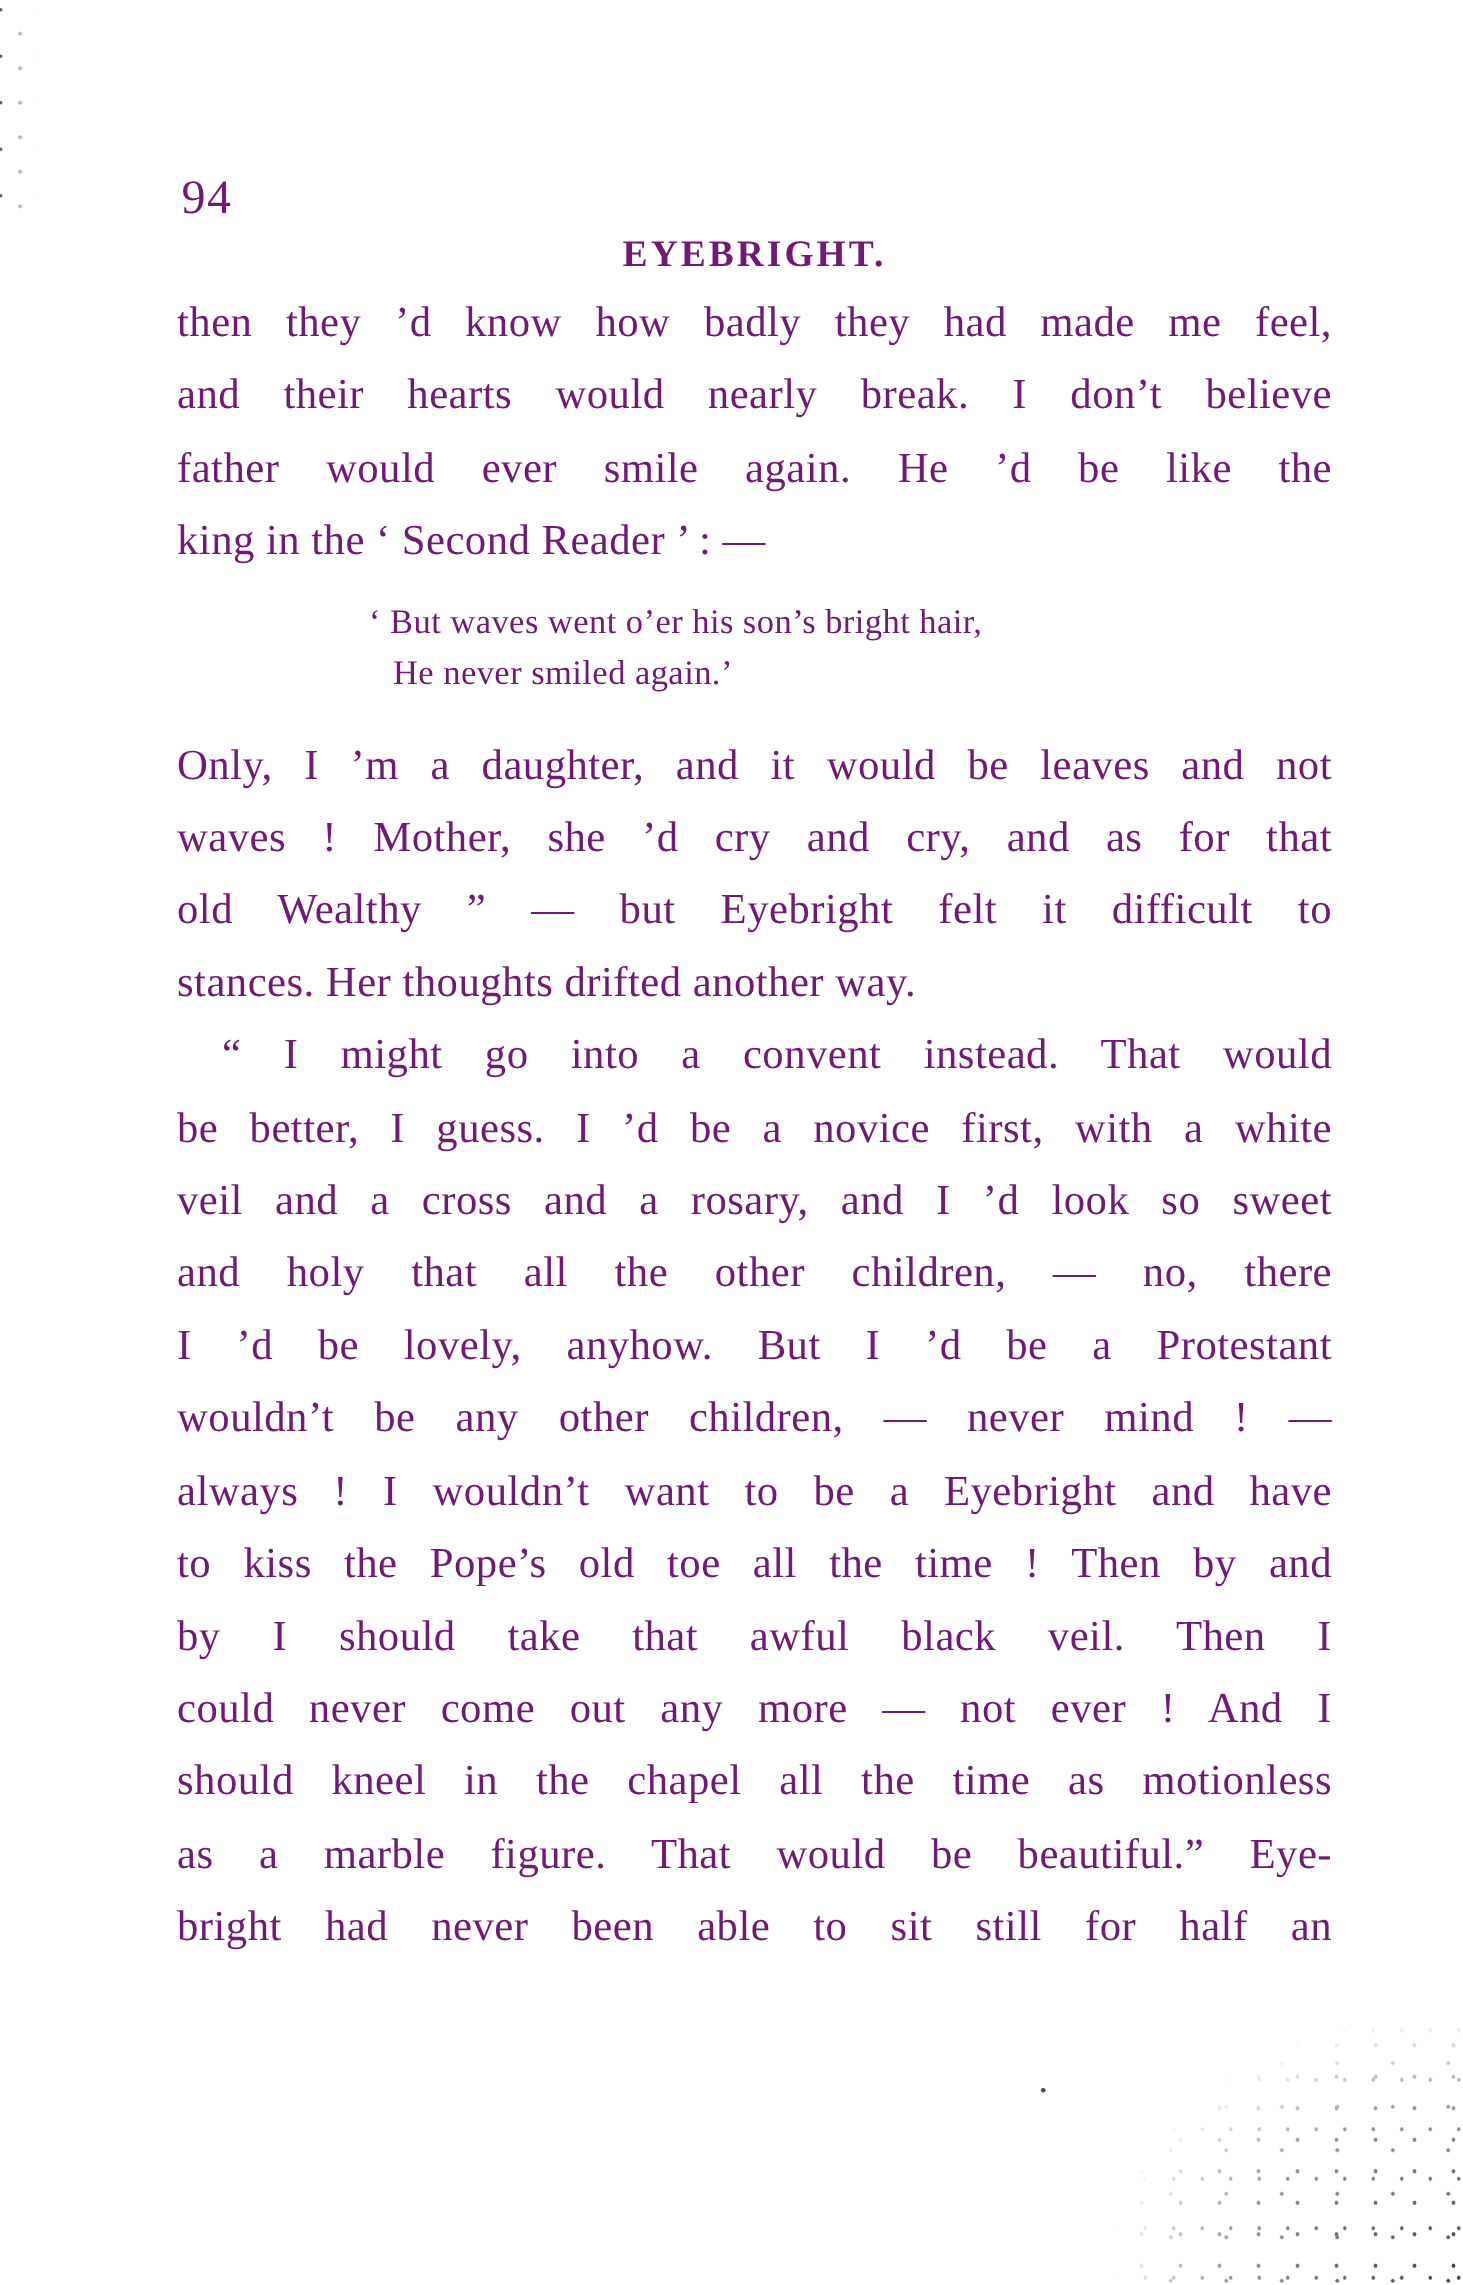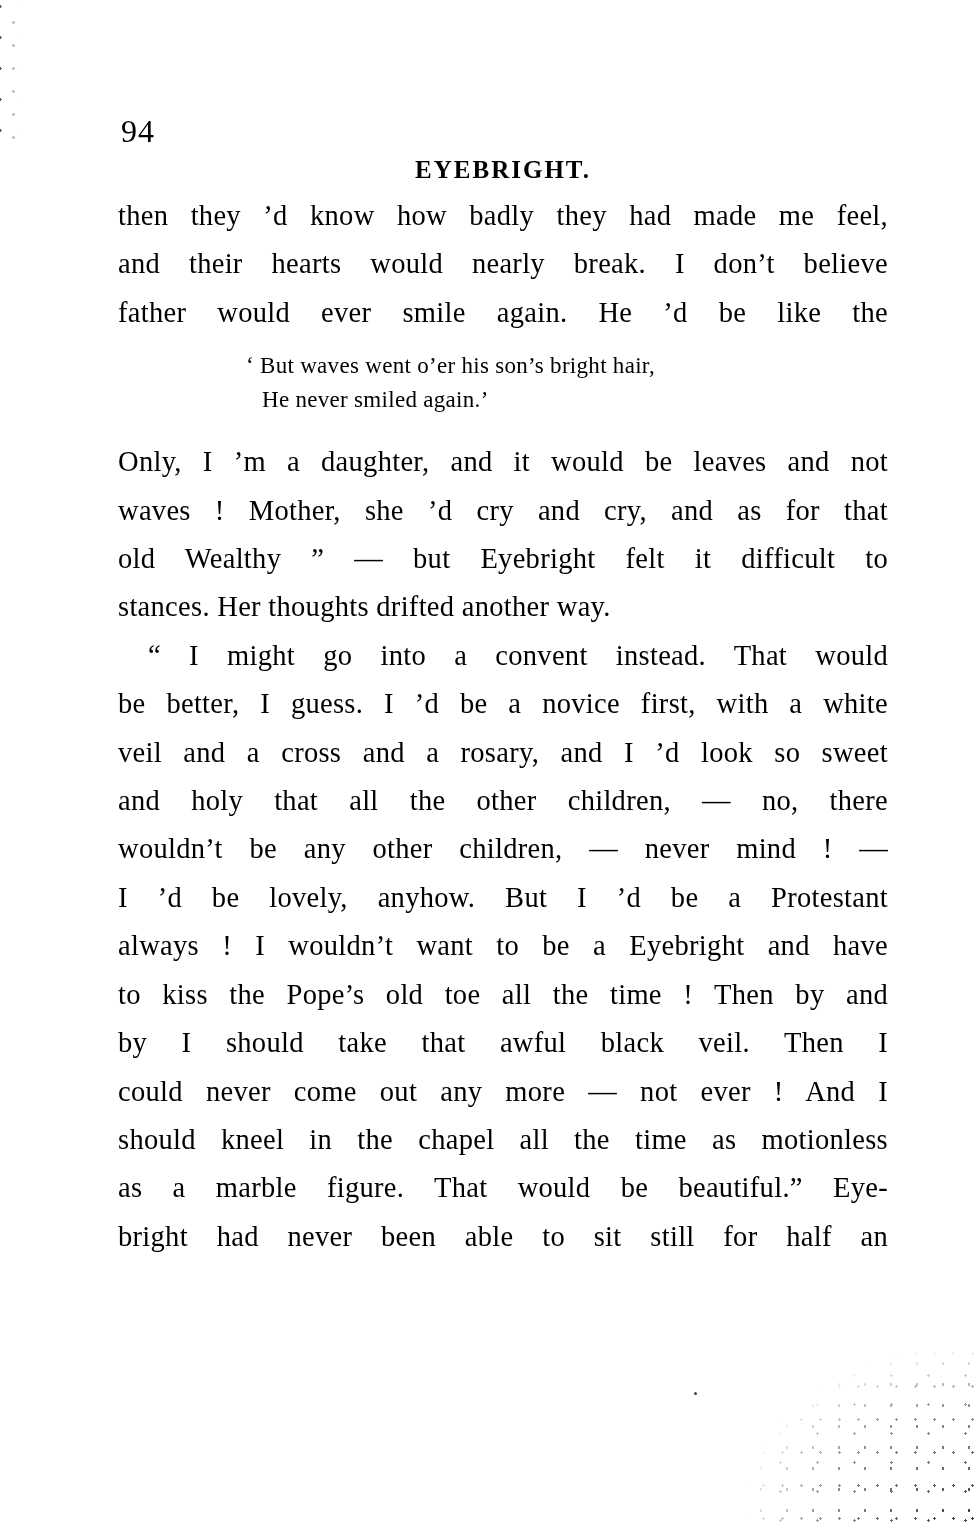--- a/index.html
+++ b/index.html
@@ -7,21 +7,21 @@
     padding: 0;
     background: #ffffff;
   }
   .page {
     position: relative;
     width: 975px;
     height: 1523px;
     background: #ffffff;
     overflow: hidden;
     font-family: "Liberation Serif", "DejaVu Serif", serif;
-    color: #000000;
+    color: #701a75;
   }
   
   .page-number {
     position: absolute;
     left: 121px;
     top: 112px;
     font-size: 32px;
     line-height: 38px;
     letter-spacing: 1px;
   }
@@ -120,41 +120,42 @@
 
   <div class="page-number">94</div>
   <div class="running-header">EYEBRIGHT.</div>
 
   <div class="body-text">
 
     <div>
       <div class="tline">then they ’d know how badly they had made me feel,</div>
       <div class="tline">and their hearts would nearly break.  I don’t believe</div>
       <div class="tline">father would ever smile again.  He ’d be like the</div>
+      <div class="tline last">king in the ‘ Second Reader ’ : —</div>
     </div>
 
     <div class="verse">
       <div class="vline">‘ But waves went o’er his son’s bright hair,</div>
       <div class="vline v2">He never smiled again.’</div>
     </div>
 
     <div>
       <div class="tline">Only, I ’m a daughter, and it would be leaves and not</div>
       <div class="tline">waves !  Mother, she ’d cry and cry, and as for that</div>
       <div class="tline">old Wealthy ” — but Eyebright felt it difficult to</div>
       <div class="tline last">stances.   Her thoughts drifted another way.</div>
     </div>
 
     <div>
       <div class="tline indent">“ I might go into a convent instead.  That would</div>
       <div class="tline">be better, I guess.  I ’d be a novice first, with a white</div>
       <div class="tline">veil and a cross and a rosary, and I ’d look so sweet</div>
       <div class="tline">and holy that all the other children, — no, there</div>
+      <div class="tline">I ’d be lovely, anyhow.  But I ’d be a Protestant</div>
       <div class="tline">wouldn’t be any other children, — never mind ! —</div>
-      <div class="tline">I ’d be lovely, anyhow.  But I ’d be a Protestant</div>
       <div class="tline">always !  I wouldn’t want to be a Eyebright and have</div>
       <div class="tline">to kiss the Pope’s old toe all the time !  Then by and</div>
       <div class="tline">by I should take that awful black veil.  Then I</div>
       <div class="tline">could never come out any more — not ever !  And I</div>
       <div class="tline">should kneel in the chapel all the time as motionless</div>
       <div class="tline">as a marble figure.  That would be beautiful.”  Eye-</div>
       <div class="tline">bright had never been able to sit still for half an</div>
     </div>
 
   </div>

